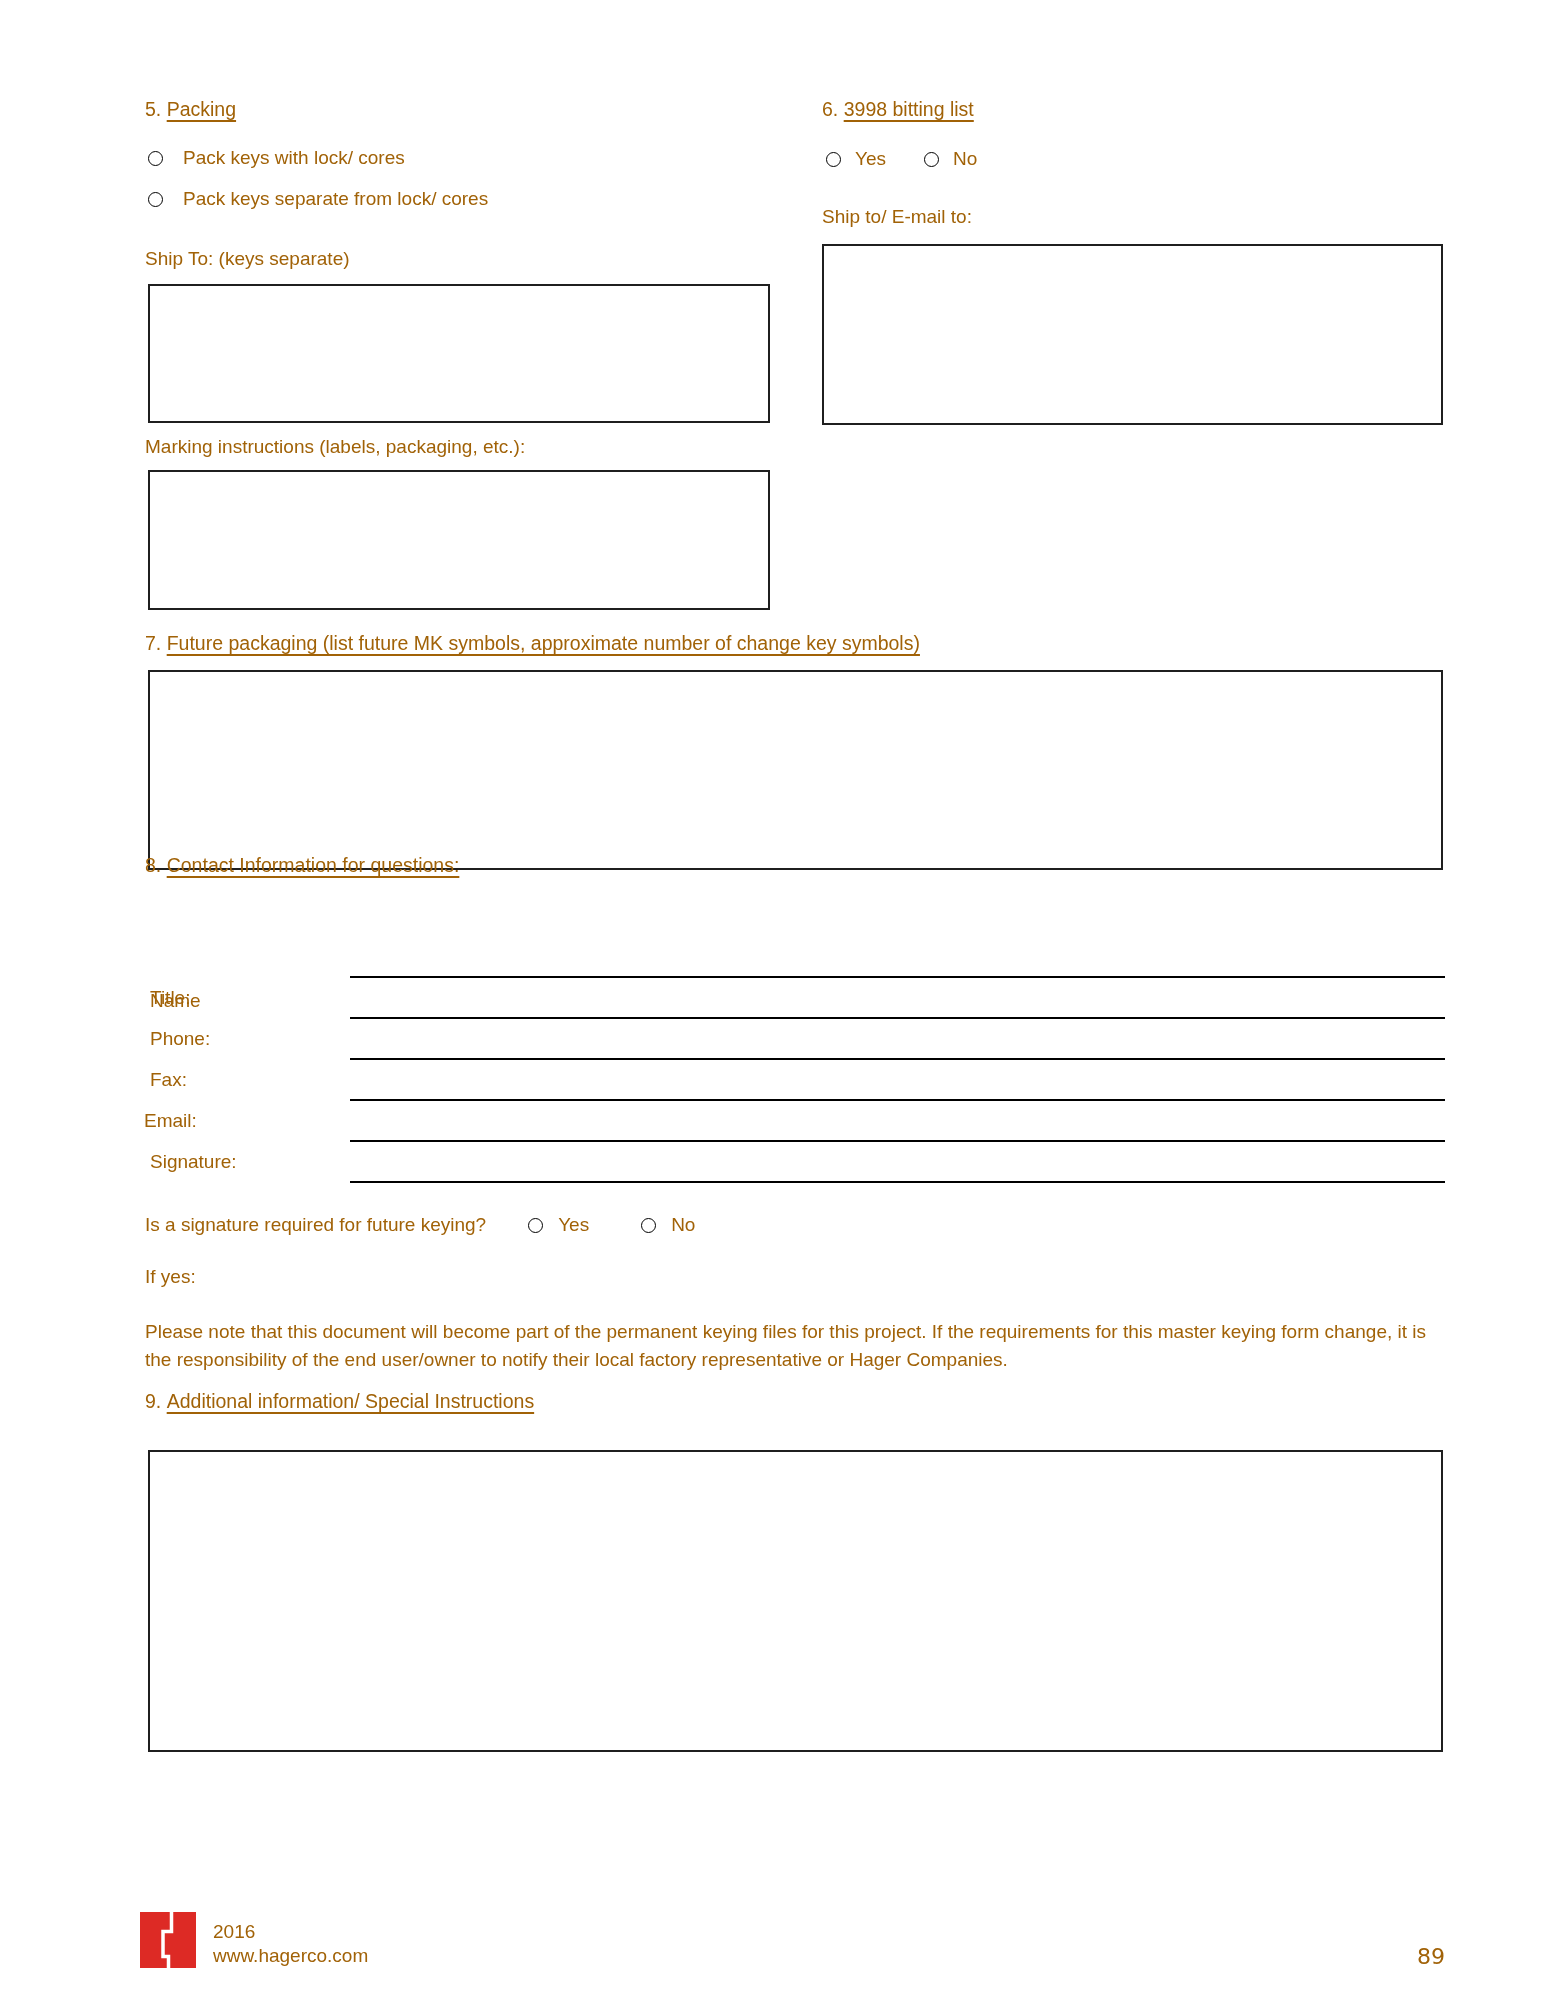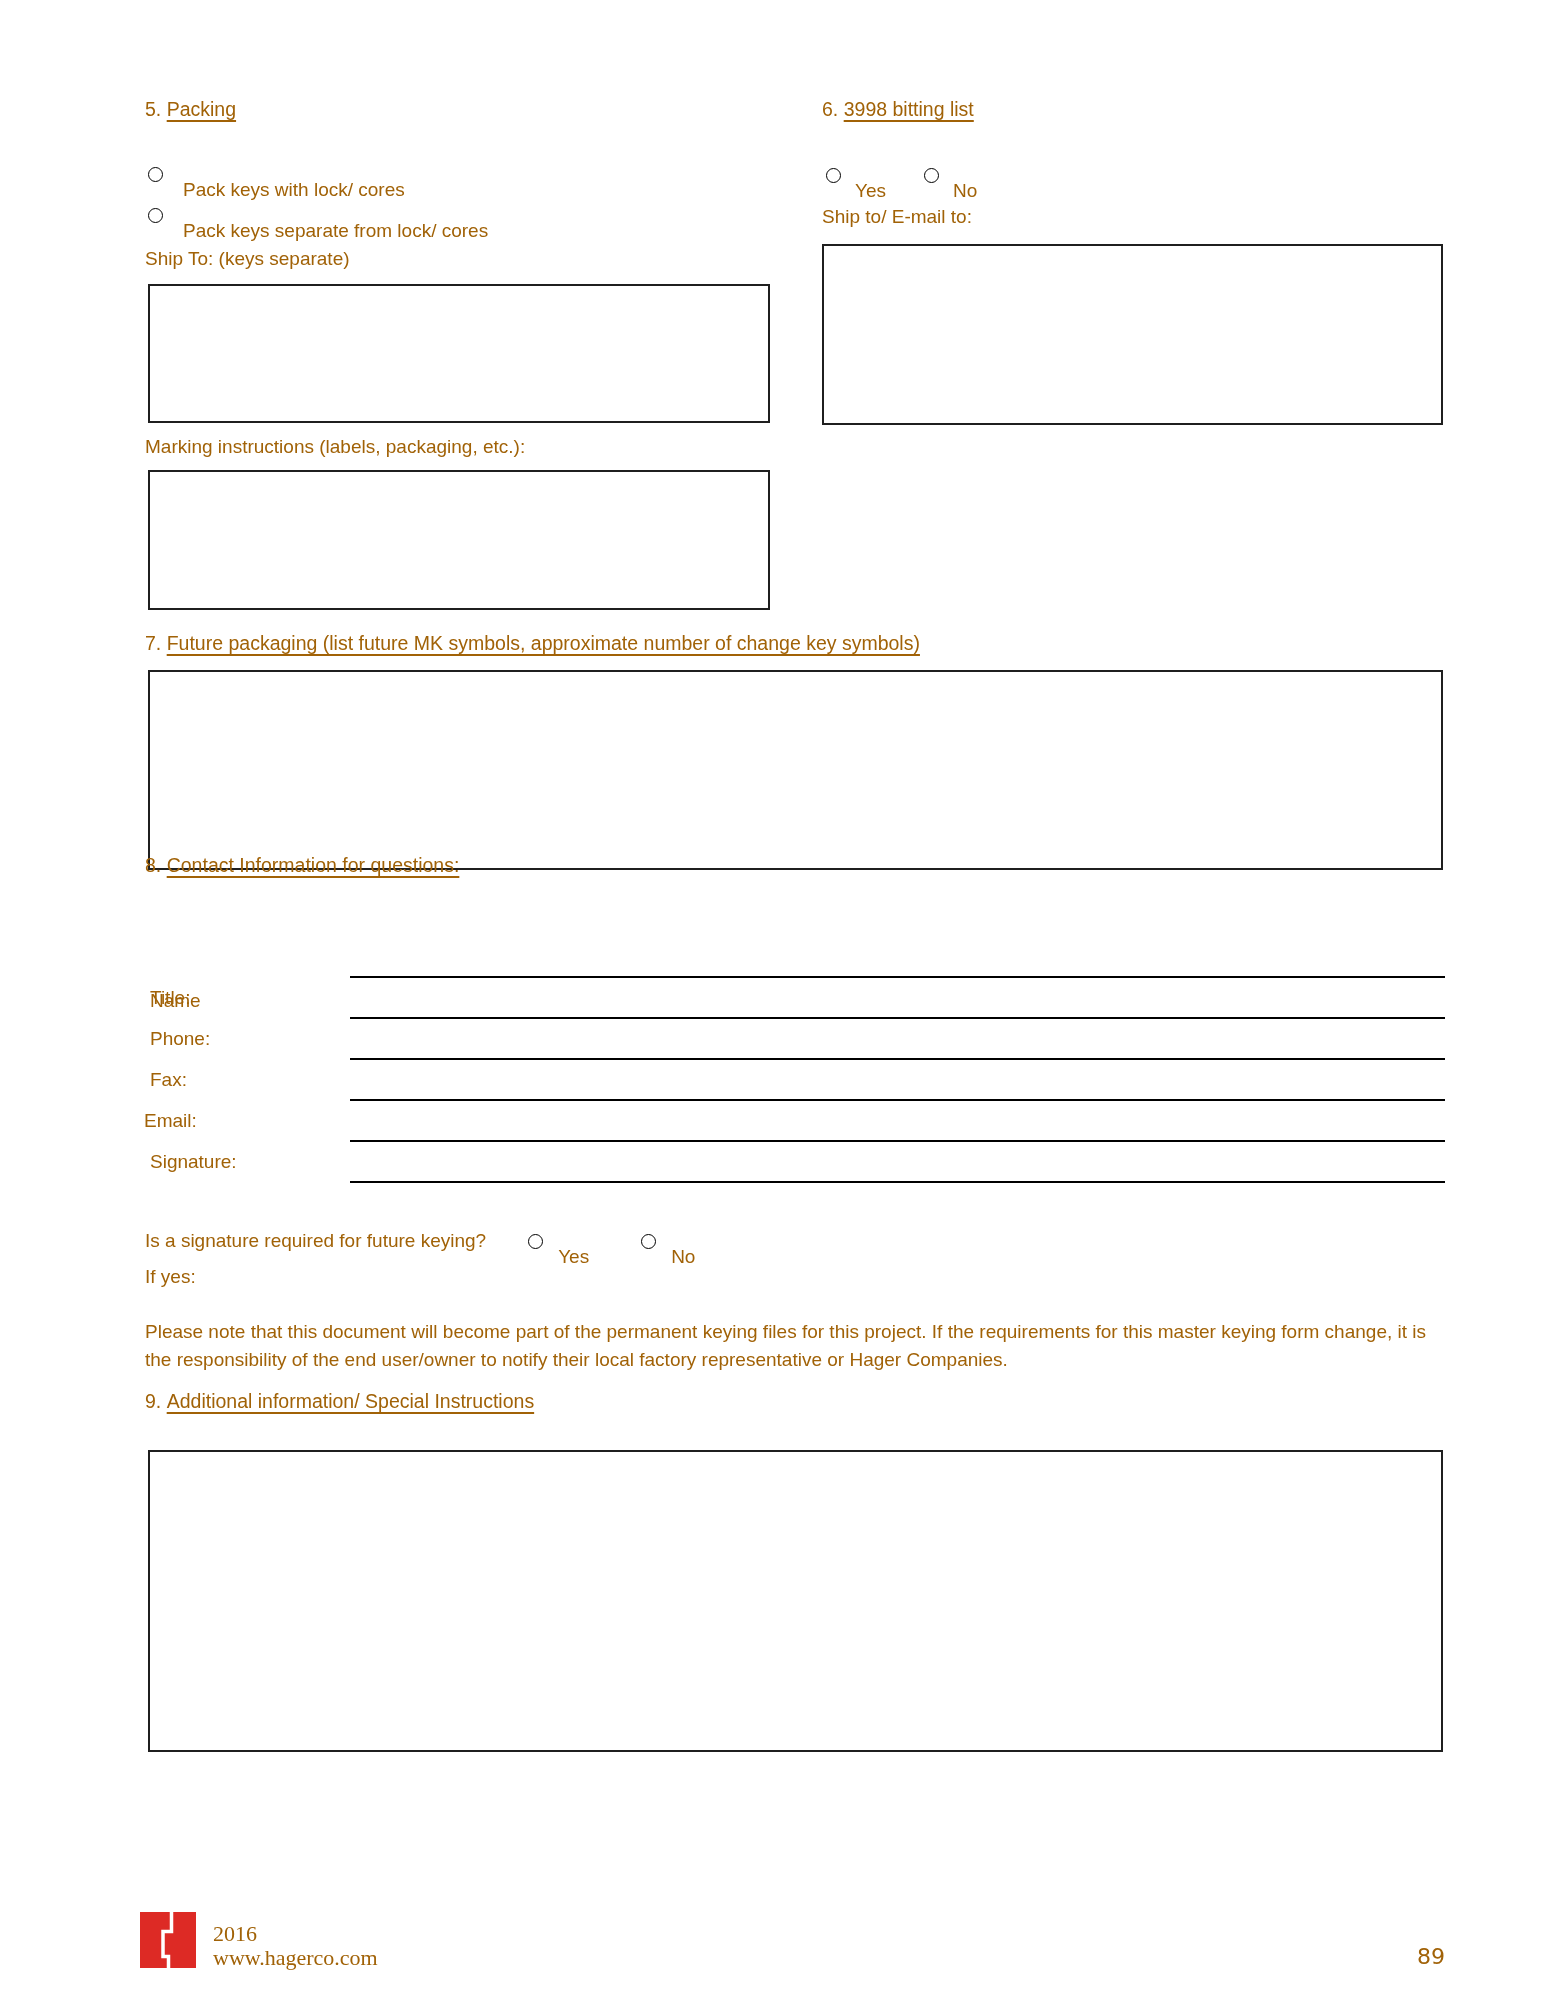--- a/index.html
+++ b/index.html
@@ -25,36 +25,36 @@
   .radio-row { display: flex; align-items: center; }
   .radio {
     display: inline-block;
     width: 15px; height: 15px;
     border: 1.5px solid #000000;
     border-radius: 50%;
     box-sizing: border-box;
     background: #ffffff;
     flex: 0 0 auto;
   }
-  .radio-label { font-size: 19px; white-space: nowrap; margin-top: 32px; }
+  .radio-label { font-size: 19px; white-space: nowrap; }
   .fline {
     position: absolute;
     left: 350px;
     width: 1095px;
     height: 0;
     border-bottom: 2px solid #000000;
   }
   .note {
     font-size: 19px;
     line-height: 1.45;
     width: 1300px;
     white-space: normal;
     margin-top: 20px;
   }
-  .footer-text { font-family: Liberation Serif, serif; font-size: 22px; line-height: 1.25; white-space: nowrap; }
+  .footer-text { font-family: Liberation Sans, sans-serif; font-size: 19px; line-height: 1.25; white-space: nowrap; }
   .page-num { font-family: "DejaVu Sans", sans-serif; font-size: 22px; text-align: right; }
 </style>
 </head>
 <body>
 
 <div class="page">
 
   <div class="abs heading" style="left:145px; top:98px;"><span>5.</span>&nbsp;<span class="u">Packing</span></div>
 
   <div class="abs radio-row" style="left:148px; top:147px; gap:20px;">

